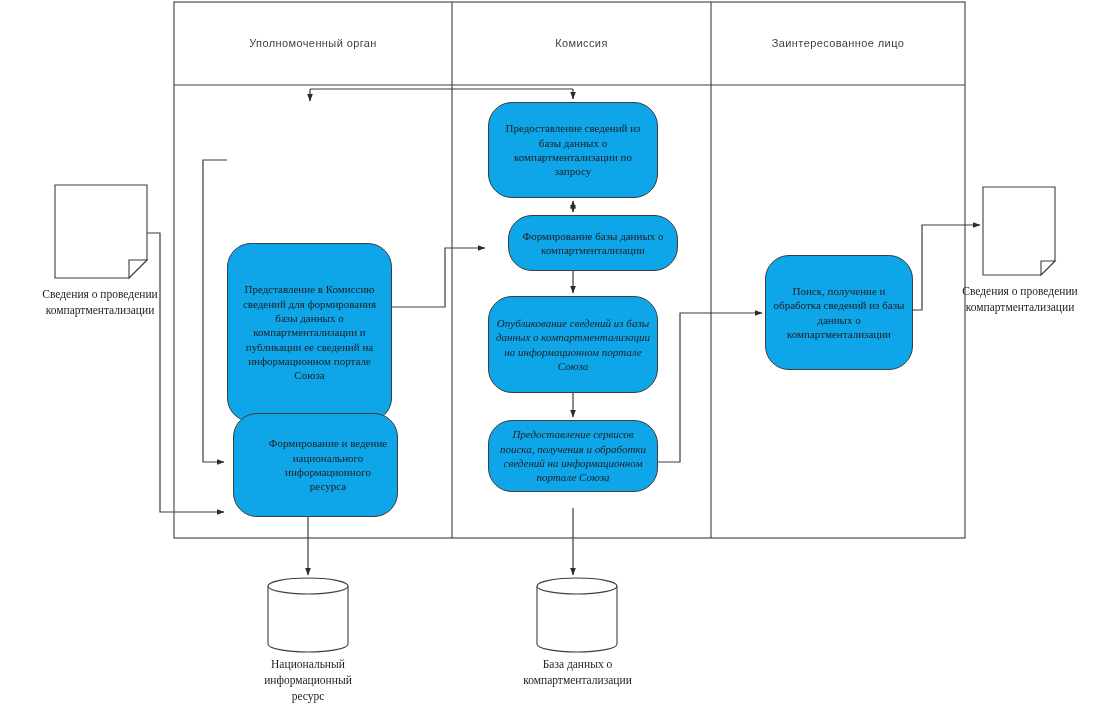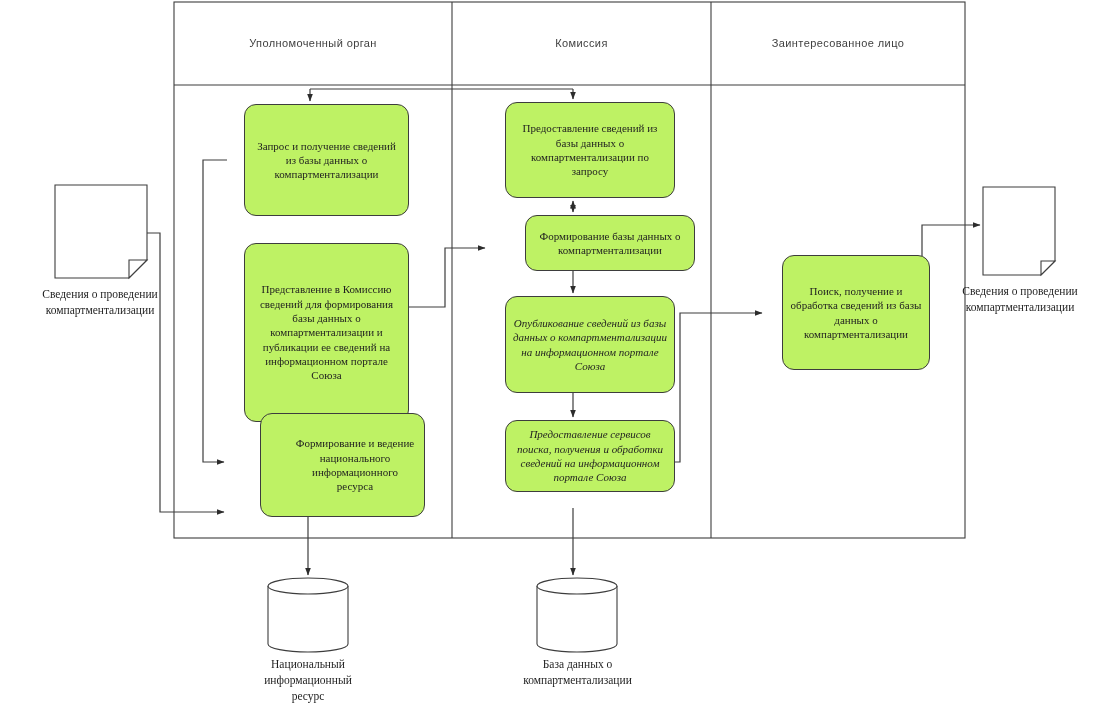--- a/index.html
+++ b/index.html
@@ -1,22 +1,22 @@
 <!DOCTYPE html>
 <html><head>
 <meta charset="utf-8">
 <style>
   html,body{margin:0;padding:0;background:#fbfbfa;}
   #stage{position:relative;width:1109px;height:707px;background:#ffffff;overflow:hidden;
          font-family:"Liberation Serif", serif;}
   #wires{position:absolute;left:0;top:0;width:1109px;height:707px;}
-  .box{position:absolute;border:1px solid #3d3d3d;border-radius:12px;background:#bef264;
+  .box{position:absolute;border:1px solid #3d3d3d;border-radius:24px;background:#0ea5e9;
        display:flex;align-items:center;justify-content:center;box-sizing:border-box;
        padding:4px 7px;text-align:center;
-       font:11px/1.3 "Liberation Serif", serif;color:#1f1f1f;margin-left:17px;}
+       font:11px/1.3 "Liberation Serif", serif;color:#1f1f1f;}
   .lane-header{position:absolute;top:0;height:85px;display:flex;align-items:center;justify-content:center;
        font:11px "Liberation Sans", sans-serif;color:#3f3f3f;letter-spacing:.4px;text-align:center;border-radius:9px;}
   .shape-label{position:absolute;text-align:center;
        font:11.5px/1.4 "Liberation Serif", serif;color:#1f1f1f;}
 </style>
 </head>
 <body>
 
 <div id="stage">
 
@@ -73,23 +73,22 @@
     <g stroke="#3d3d3d" stroke-width="1.1" fill="#fff">
       <path d="M537,586 V644 A40,8 0 0 0 617,644 V586"></path>
       <ellipse cx="577" cy="586" rx="40" ry="8"></ellipse>
     </g>
   </svg>
 
   <div class="lane-header" style="left:174px;width:278px;">Уполномоченный орган</div>
   <div class="lane-header" style="left:452px;width:259px;">Комиссия</div>
   <div class="lane-header" style="left:711px;width:254px;">Заинтересованное лицо</div>
 
-  <div class="box" style="left:227px;top:104px;width:165px;height:112px;">Запрос и получение сведений из базы данных о компартментализации</div>
   <div class="box" style="left:227px;top:243px;width:165px;height:179px;">Представление в Комиссию сведений для формирования базы данных о компартментализации и публикации ее сведений на информационном портале Союза</div>
-  <div class="box" style="left:243px;top:413px;width:165px;height:104px;padding-left:32px;">Формирование и ведение национального информационного ресурса</div>
+  <div class="box" style="left:233px;top:413px;width:165px;height:104px;padding-left:32px;">Формирование и ведение национального информационного ресурса</div>
 
   <div class="box" style="left:488px;top:102px;width:170px;height:96px;">Предоставление сведений из базы данных о компартментализации по запросу</div>
   <div class="box" style="left:508px;top:215px;width:170px;height:56px;">Формирование базы данных о компартментализации</div>
   <div class="box" style="left:488px;top:296px;width:170px;height:97px;font-style:italic;">Опубликование сведений из базы данных о компартментализации на информационном портале Союза</div>
   <div class="box" style="left:488px;top:420px;width:170px;height:72px;font-style:italic;">Предоставление сервисов поиска, получения и обработки сведений на информационном портале Союза</div>
 
   <div class="box" style="left:765px;top:255px;width:148px;height:115px;">Поиск, получение и обработка сведений из базы данных о компартментализации</div>
 
   <div class="shape-label" style="left:15px;top:286px;width:170px;">Сведения о проведении компартментализации</div>
   <div class="shape-label" style="left:940px;top:283px;width:160px;">Сведения о проведении компартментализации</div>

